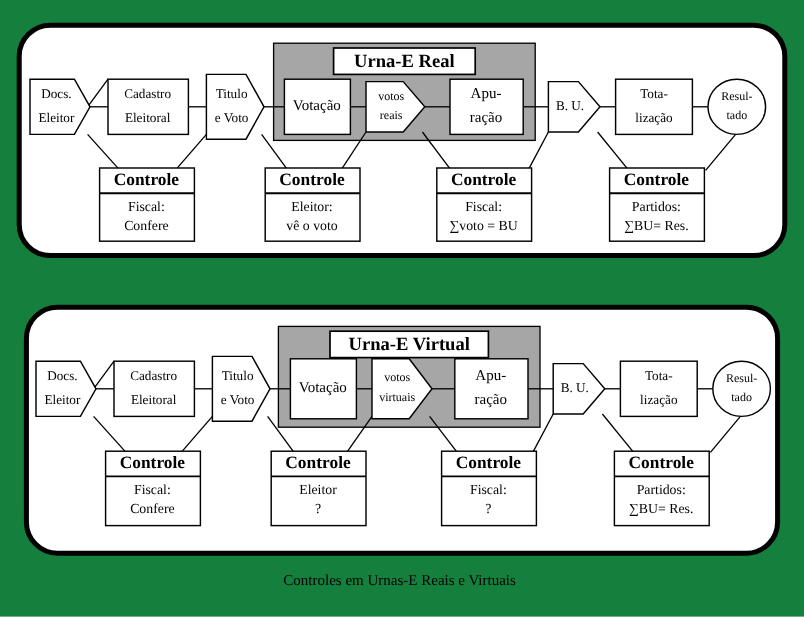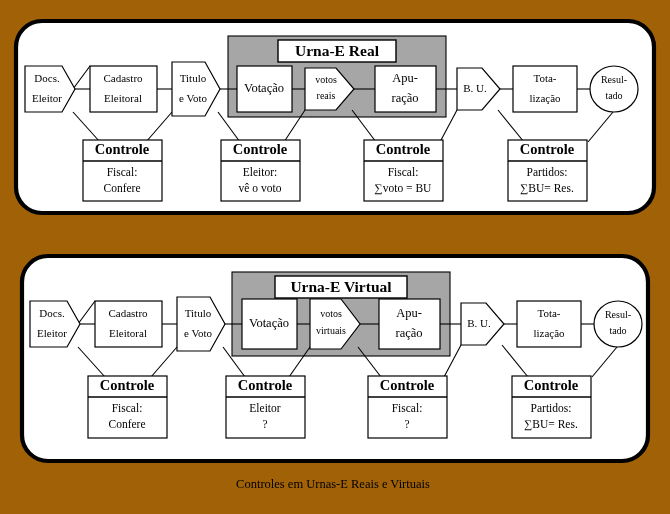--- a/index.html
+++ b/index.html
@@ -10,21 +10,21 @@
   body {
     width: 670px;
     height: 514px;
     overflow: hidden;
     font-family: "Liberation Serif", "DejaVu Serif", serif;
   }
   #diagram-root {
     position: relative;
     width: 670px;
     height: 514px;
-    background: #a16207;
+    background: #15803d;
   }
   svg#diagram-svg {
     display: block;
     width: 670px;
     height: 514px;
   }
   .panel-frame {
     fill: #ffffff;
     stroke: #000000;
     stroke-width: 4.2;

